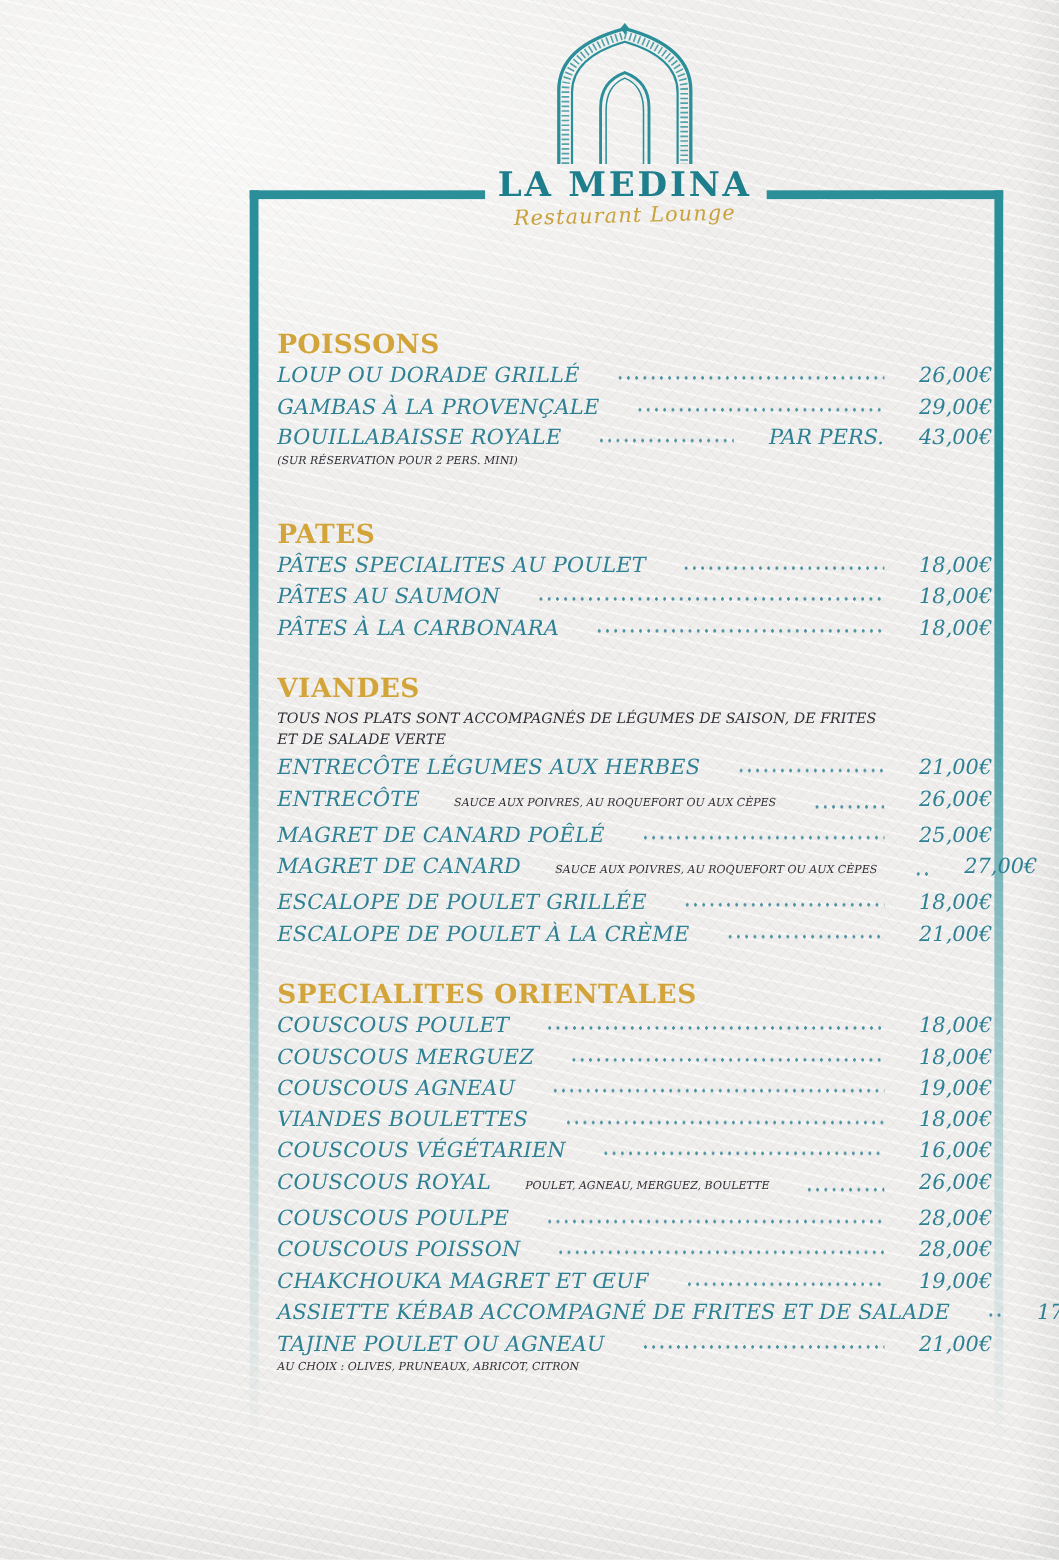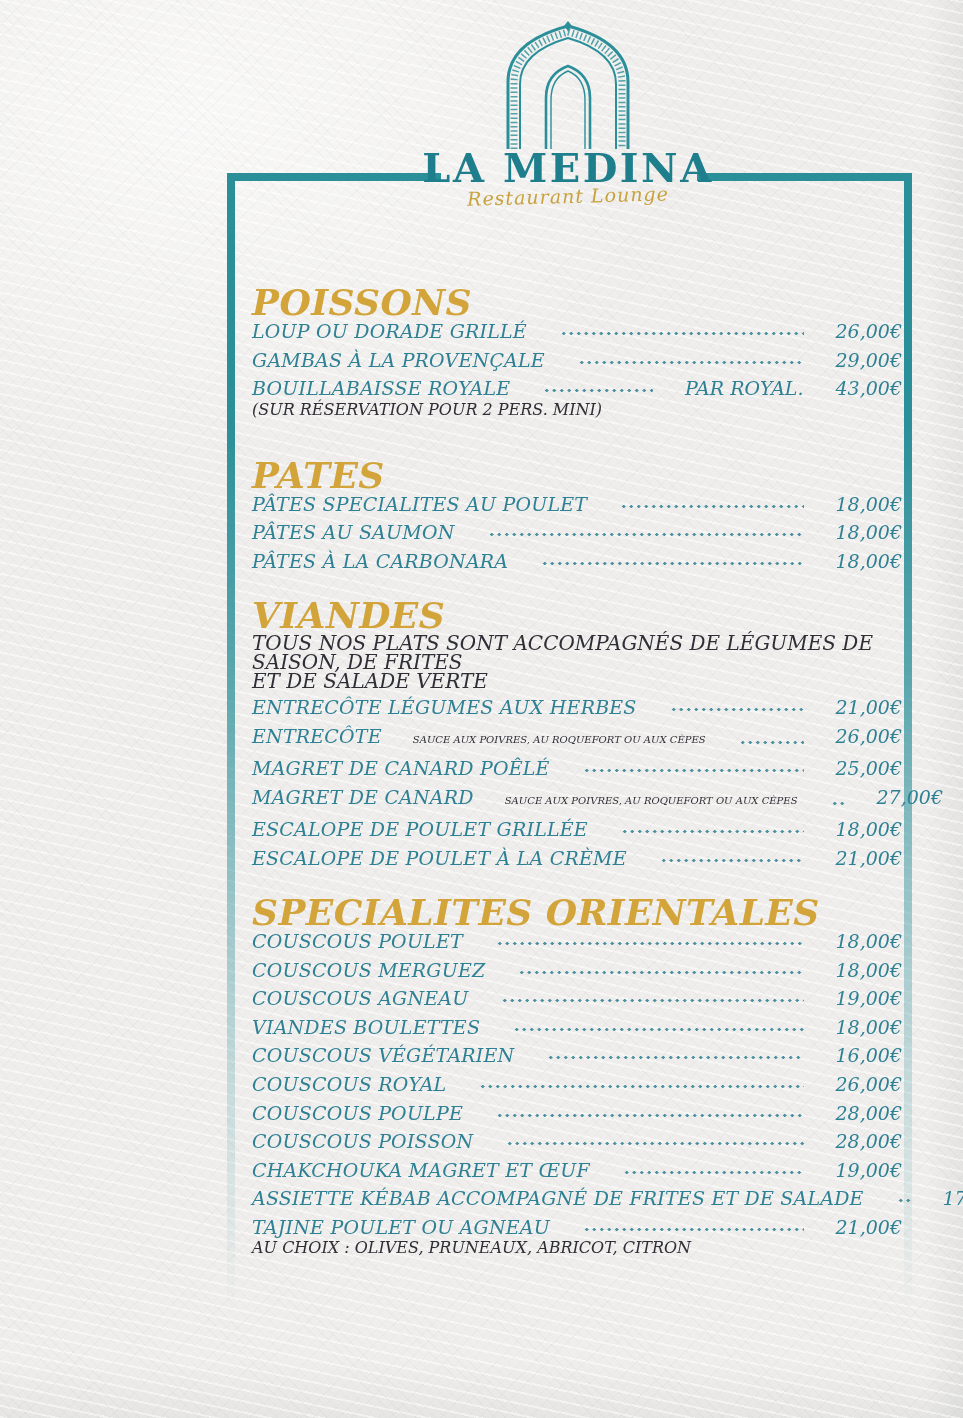--- a/index.html
+++ b/index.html
@@ -37,44 +37,44 @@
       rgba(43,143,153,0.75) 45%,
       rgba(43,143,153,0.42) 65%,
       rgba(43,143,153,0.18) 82%,
       rgba(43,143,153,0.0) 100%);}
   .frame-left{left:227px;}
   .frame-right{left:904px;}
   
   .brand{position:absolute;left:568px;top:20px;width:340px;transform:translateX(-50%);
     text-align:center;}
   .brand svg{display:block;margin:0 auto;}
-  .brand-title{margin-top:2px;color:var(--teal-dark);font-weight:700;font-size:40px;
+  .brand-title{margin-top:2px;color:var(--teal-dark);font-weight:700;font-size:31px;
     line-height:32px;letter-spacing:2.5px;white-space:nowrap;}
   .brand-subtitle{margin-top:0px;color:#C9A23D;font-style:italic;font-size:19px;
     line-height:24px;letter-spacing:1px;transform:rotate(-1.5deg);}
   
   .content{position:absolute;left:252px;top:288px;width:650px;}
   .menu-section{margin-top:30px;}
   .menu-section:first-child{margin-top:0;}
   .menu-section:nth-child(2){margin-top:42px;}
-  .section-title{margin:0 0 4px 0;color:var(--gold);font-style:italic;font-weight:700;
-    font-size:36px;line-height:29px;letter-spacing:0.4px;}
+  .section-title{margin:10px 0 4px 0;color:var(--gold);font-weight:700;
+    font-size:24px;line-height:29px;letter-spacing:0.4px;}
   .section-subtitle{margin:0 0 6px 0;color:var(--dark);font-style:italic;
-    font-size:20px;line-height:19px;white-space:pre-line;}
+    font-size:13px;line-height:19px;white-space:pre-line;}
   .row{display:flex;align-items:baseline;font-style:italic;font-size:19px;
     line-height:20px;margin-bottom:8.6px;gap:24px;}
   .item-name{color:var(--teal-text);letter-spacing:0.2px;white-space:nowrap;}
   .item-desc{color:var(--dark);font-size:10px;margin-left:7px;white-space:nowrap;}
   .leader{flex:1;min-width:14px;align-self:flex-end;height:7px;margin:0 8px 4px 9px;
     background-image:radial-gradient(circle, rgba(46,128,148,0.85) 1.4px, transparent 1.6px);
     background-size:7.5px 7px;background-repeat:repeat-x;background-position:left bottom;}
   .price-prefix{color:var(--teal-text);margin-right:8px;white-space:nowrap;}
   .item-price{color:var(--teal-text);white-space:nowrap;min-width:58px;text-align:right;}
   .item-note{margin:-6px 0 4px 0;color:var(--dark);font-style:italic;
-    font-size:16px;line-height:18px;}
+    font-size:10px;line-height:18px;}
 </style>
 </head>
 <body>
 
 <div class="page">
 
   <div class="frame-seg frame-top-left"></div>
   <div class="frame-seg frame-top-right"></div>
   <div class="frame-side frame-left"></div>
   <div class="frame-side frame-right"></div>
@@ -119,21 +119,21 @@
       <span class="item-price">29,00€</span>
     </div>
 
   </div>
 
   <div class="item">
     <div class="row">
       <span class="item-name">BOUILLABAISSE ROYALE</span>
 
       <span class="leader"></span>
-      <span class="price-prefix">PAR ROYAL.</span>
+      <span class="price-prefix">PAR PERS.</span>
       <span class="item-price">43,00€</span>
     </div>
     <p class="item-note">(SUR RÉSERVATION POUR 2 PERS. MINI)</p>
   </div>
 </div>
   </section>
 
   <section class="menu-section">
     <h2 class="section-title">PATES</h2>
 
@@ -301,20 +301,21 @@
       <span class="leader"></span>
 
       <span class="item-price">16,00€</span>
     </div>
 
   </div>
 
   <div class="item">
     <div class="row">
       <span class="item-name">COUSCOUS ROYAL</span>
+      <span class="item-desc">POULET, AGNEAU, MERGUEZ, BOULETTE</span>
       <span class="leader"></span>
 
       <span class="item-price">26,00€</span>
     </div>
 
   </div>
 
   <div class="item">
     <div class="row">
       <span class="item-name">COUSCOUS POULPE</span>

